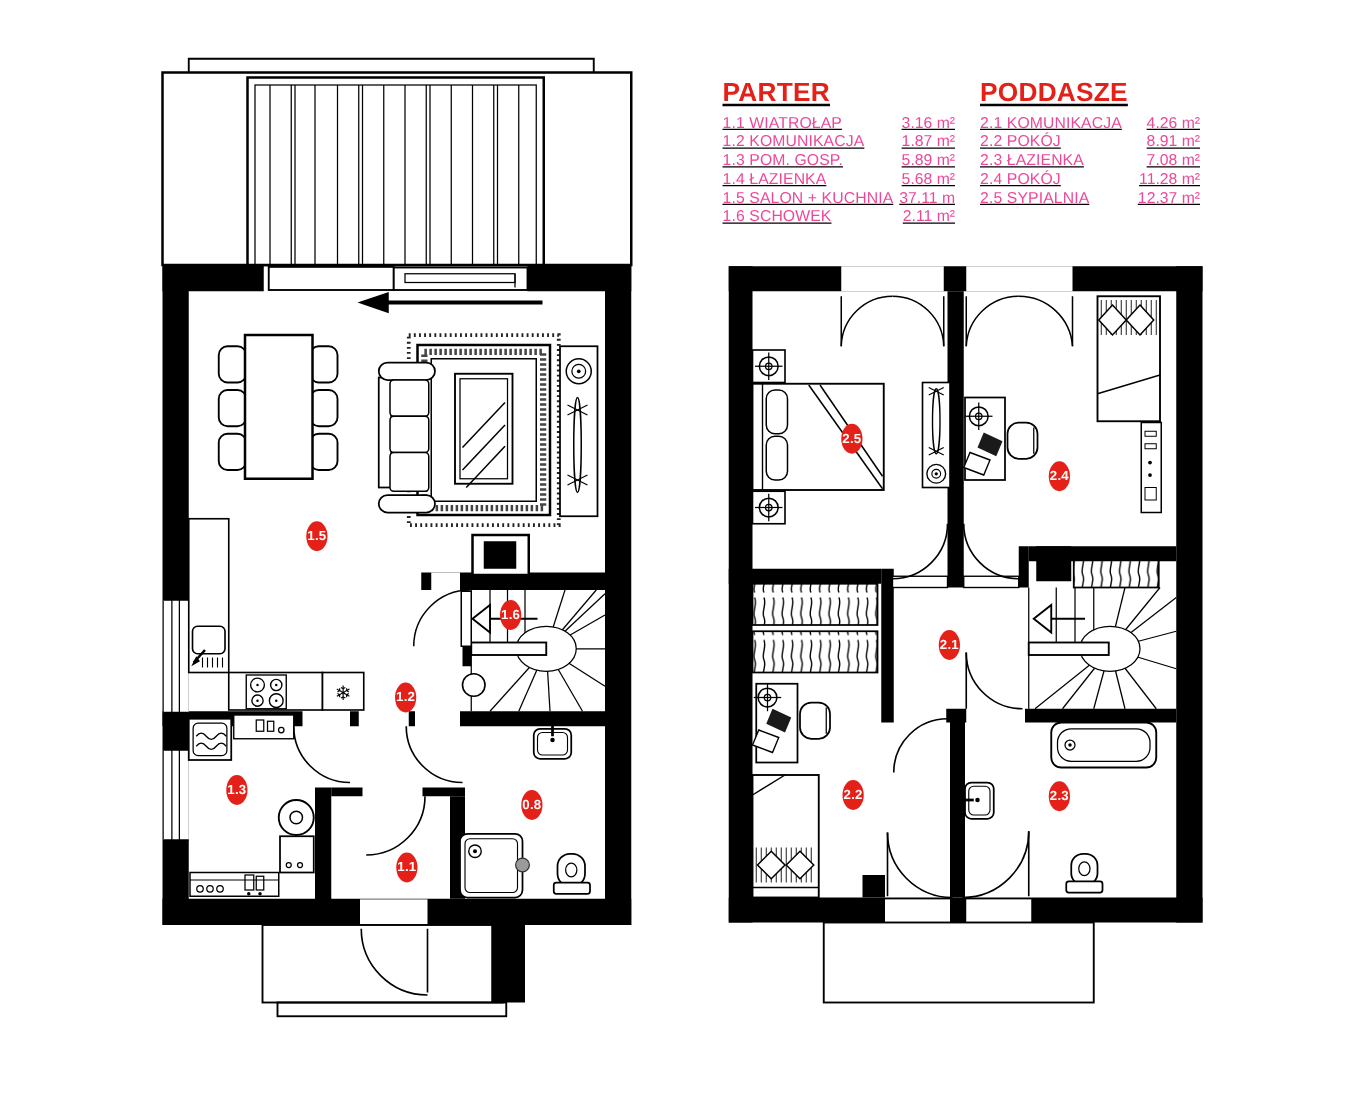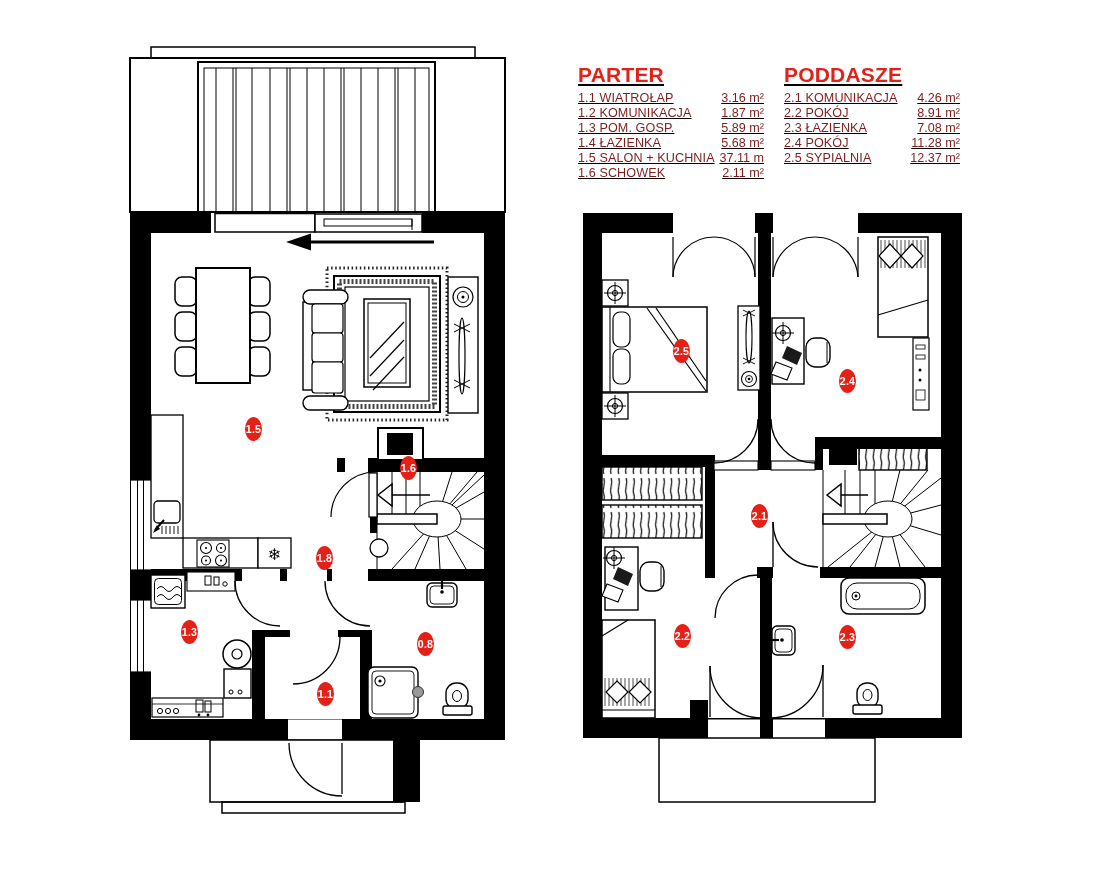--- a/index.html
+++ b/index.html
@@ -3,21 +3,21 @@
 <meta charset="utf-8">
 <style>
   html,body{margin:0;padding:0;background:#ffffff;}
   body{width:1093px;height:880px;font-family:"Liberation Sans",sans-serif;}
   .stage{position:relative;width:1093px;height:880px;background:#fff;overflow:hidden;}
   .stage svg{position:absolute;left:0;top:0;}
   .legend{position:absolute;top:63px;text-decoration:underline;}
   .legend.parter{left:578px;width:186px;}
   .legend.poddasze{left:784px;width:176px;}
   .legend-title{font-size:21px;font-weight:bold;letter-spacing:.2px;color:var(--accent,#E32119);margin-bottom:4px;}
-  .lrow{display:flex;justify-content:space-between;font-size:12.6px;line-height:15px;color:#7f1d1d;white-space:nowrap;}
+  .lrow{display:flex;justify-content:space-between;font-size:12.6px;line-height:15px;color:#ec4899;white-space:nowrap;}
   .lrow .lab{letter-spacing:.1px;}
   .lrow .val{text-align:left;}
   .badge{position:absolute;width:17px;height:24px;border-radius:50%;background:var(--accent,#E32119);
          color:#fff;font-size:10.6px;font-weight:bold;display:flex;align-items:center;justify-content:center;
          letter-spacing:.2px;}
 </style>
 </head>
 <body>
 
 <div class="stage">
@@ -502,24 +502,24 @@
         <span class="lab">2.4 POKÓJ</span>
         <span class="val">11.28 m²</span>
       </div>
     <div class="lrow">
         <span class="lab">2.5 SYPIALNIA</span>
         <span class="val">12.37 m²</span>
       </div>
   </div>
 
   <div class="badge" style="left:317px;top:682px">1.1</div>
-  <div class="badge" style="left:316px;top:546px">1.8</div>
+  <div class="badge" style="left:316px;top:546px">1.2</div>
   <div class="badge" style="left:181px;top:620px">1.3</div>
   <div class="badge" style="left:417px;top:632px">0.8</div>
   <div class="badge" style="left:245px;top:417px">1.5</div>
-  <div class="badge" style="left:400px;top:456px">1.6</div>
+  <div class="badge" style="left:400px;top:480px">1.6</div>
   <div class="badge" style="left:751px;top:504px">2.1</div>
   <div class="badge" style="left:674px;top:624px">2.2</div>
   <div class="badge" style="left:839px;top:625px">2.3</div>
   <div class="badge" style="left:839px;top:369px">2.4</div>
   <div class="badge" style="left:673px;top:339px">2.5</div>
 
 </div>
 
 </body></html>

